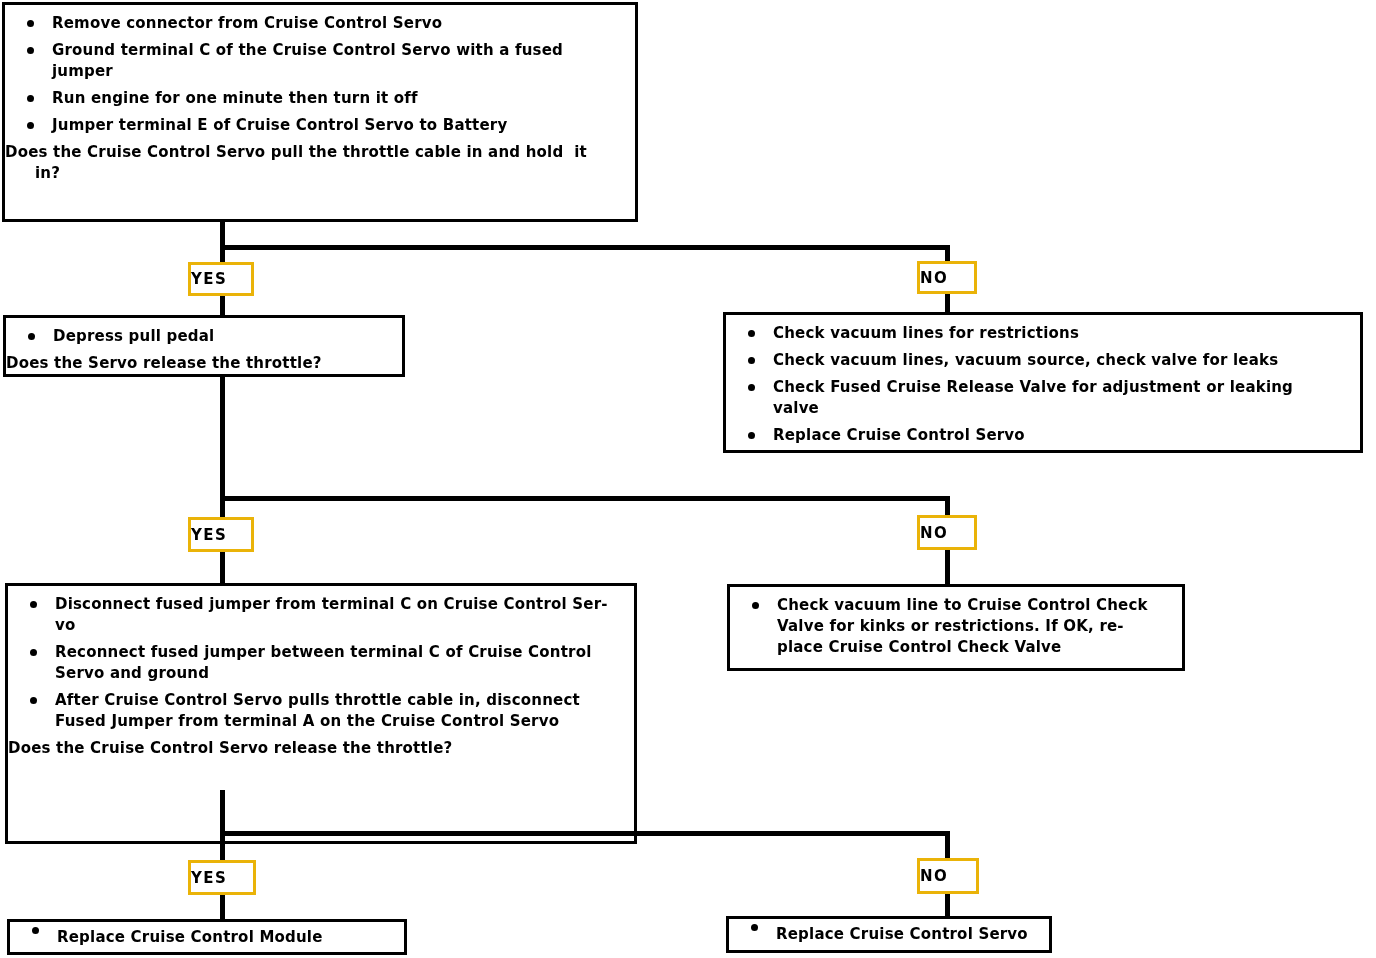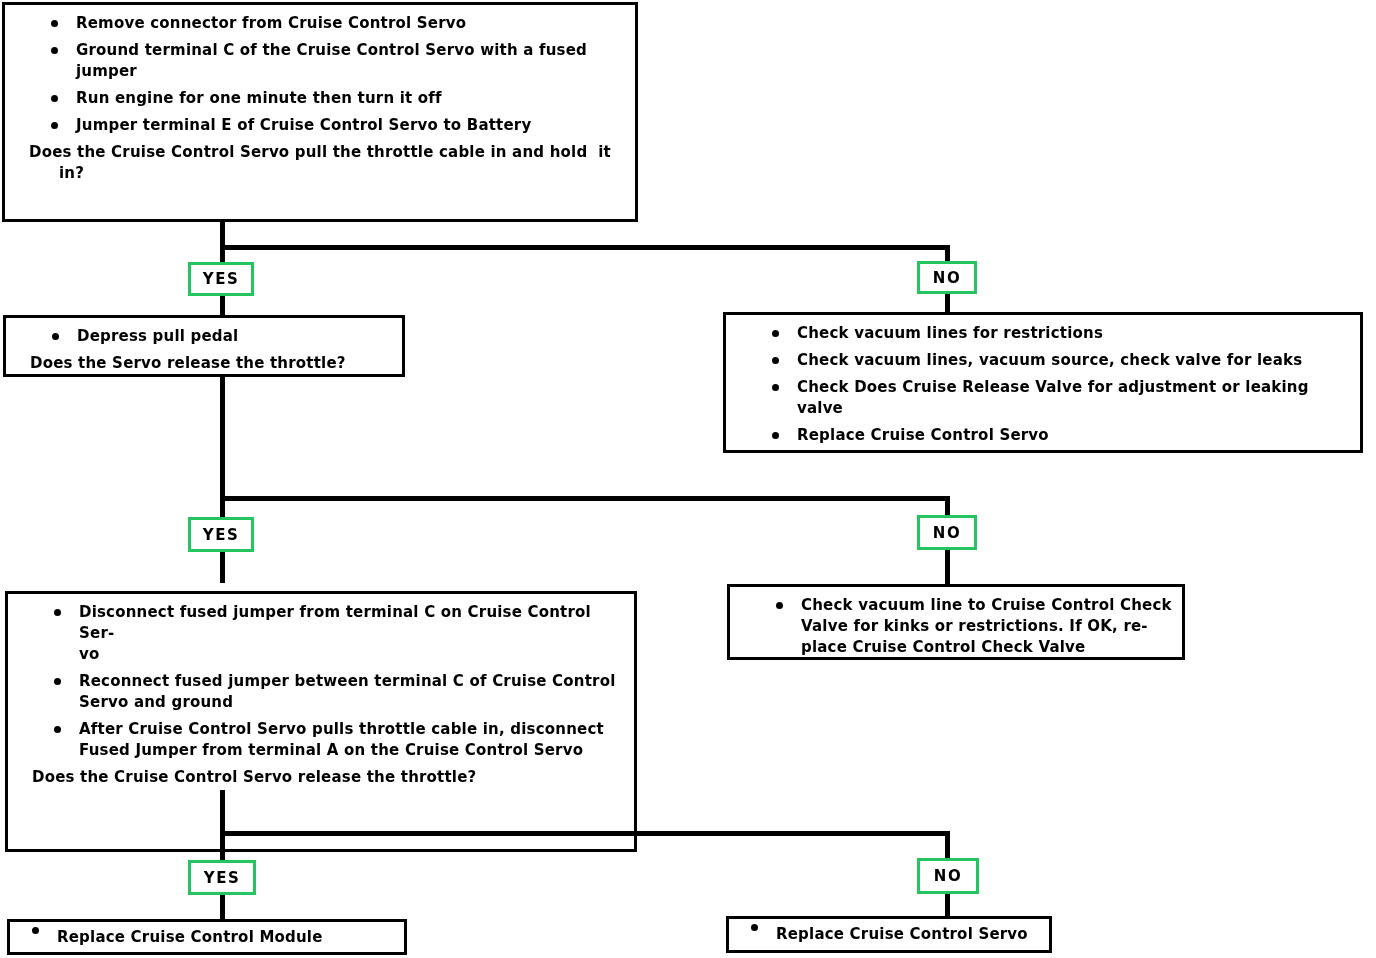--- a/index.html
+++ b/index.html
@@ -15,21 +15,21 @@
     font-family: "DejaVu Sans", "Liberation Sans", sans-serif;
     font-weight: bold;
     color: #000000;
     letter-spacing: 0.2px;
   }
   .node {
     position: absolute;
     border: 3px solid #000000;
     background: #ffffff;
     box-sizing: border-box;
-    padding: 8px 8px 4px 24px;
+    padding: 8px 8px 4px 0;
     font-size: 15px;
     line-height: 21px;
   }
   .bullet-item {
     display: flex;
     align-items: flex-start;
     margin-bottom: 6px;
   }
   .dot {
     flex: 0 0 7px;
@@ -45,26 +45,25 @@
     white-space: pre-wrap;
   }
   .question {
     white-space: pre-wrap;
     padding-left: 30px;
     text-indent: -30px;
     margin-top: 2px;
   }
   .answer-box {
     position: absolute;
-    border: 3px solid #22c55e;
+    border: 3px solid #eab308;
     background: #ffffff;
     box-sizing: border-box;
     display: flex;
     align-items: center;
-    justify-content: center;
     font-size: 15px;
     letter-spacing: 1.5px;
   }
   .line {
     position: absolute;
     background: #000000;
   }
   .leaf {
     display: flex;
     align-items: center;
@@ -126,21 +125,21 @@
     <div class="bullet-item">
       <span class="dot"></span>
       <span class="btext">Check vacuum lines for restrictions</span>
     </div>
     <div class="bullet-item">
       <span class="dot"></span>
       <span class="btext">Check vacuum lines, vacuum source, check valve for leaks</span>
     </div>
     <div class="bullet-item">
       <span class="dot"></span>
-      <span class="btext">Check Does Cruise Release Valve for adjustment or leaking
+      <span class="btext">Check Fused Cruise Release Valve for adjustment or leaking
 valve</span>
     </div>
     <div class="bullet-item">
       <span class="dot"></span>
       <span class="btext">Replace Cruise Control Servo</span>
     </div>
   </div>
 
   <div class="line" style="left:220px; top:377px; width:5px; height:140px;"></div>
   <div class="line" style="left:220px; top:496px; width:730px; height:5px;"></div>
@@ -149,40 +148,40 @@
   <div class="answer-box" style="left:188px; top:517px; width:66px; height:35px;">
     <span>YES</span>
   </div>
   <div class="answer-box" style="left:917px; top:515px; width:60px; height:35px;">
     <span>NO</span>
   </div>
 
   <div class="line" style="left:220px; top:552px; width:5px; height:31px;"></div>
   <div class="line" style="left:945px; top:550px; width:5px; height:34px;"></div>
 
-  <div class="node" style="left:5px; top:583px; width:632px; height:261px;margin-top:8px;">
+  <div class="node" style="left:5px; top:583px; width:632px; height:261px;">
     <div class="bullet-item">
       <span class="dot"></span>
       <span class="btext">Disconnect fused jumper from terminal C on Cruise Control Ser-
 vo</span>
     </div>
     <div class="bullet-item">
       <span class="dot"></span>
       <span class="btext">Reconnect fused jumper between terminal C of Cruise Control
 Servo and ground</span>
     </div>
     <div class="bullet-item">
       <span class="dot"></span>
       <span class="btext">After Cruise Control Servo pulls throttle cable in, disconnect
 Fused Jumper from terminal A on the Cruise Control Servo</span>
     </div>
     <div class="question">Does the Cruise Control Servo release the throttle?</div>
   </div>
 
-  <div class="node" style="left:727px; top:584px; width:458px; height:76px;">
+  <div class="node" style="left:727px; top:584px; width:458px; height:87px;">
     <div class="bullet-item">
       <span class="dot"></span>
       <span class="btext">Check vacuum line to Cruise Control Check
 Valve for kinks or restrictions. If OK, re-
 place Cruise Control Check Valve</span>
     </div>
   </div>
 
   <div class="line" style="left:220px; top:790px; width:5px; height:70px;"></div>
   <div class="line" style="left:220px; top:831px; width:730px; height:5px;"></div>

